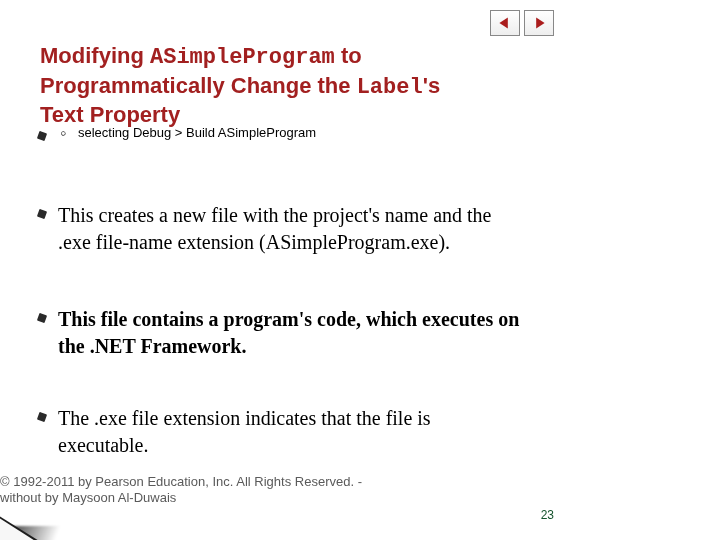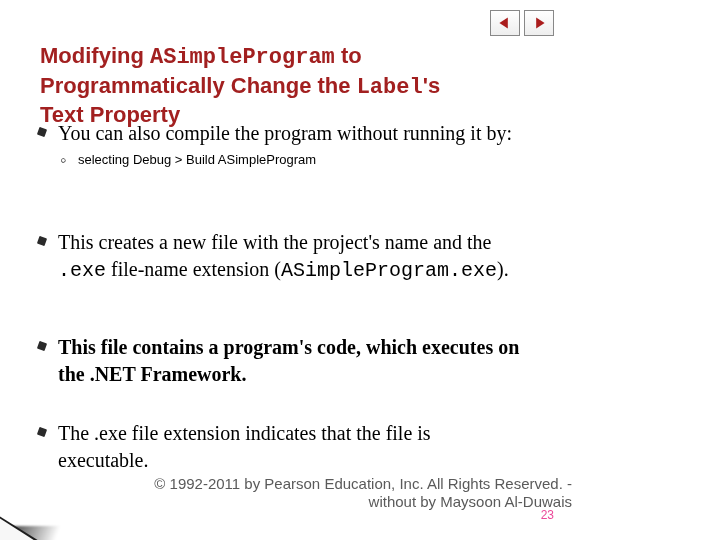--- a/index.html
+++ b/index.html
@@ -79,21 +79,21 @@
     top: 0.42em;
     width: 8px;
     height: 8px;
     background: #2a2a2a;
     transform: rotate(20deg);
     border-radius: 1px;
   }
   li.b1 { margin-bottom: 6px; }
   li.b2 { margin-top: 60px; }
   li.b3 { margin-top: 50px; font-weight: bold; }
-  li.b4 { margin-top: 32px; }
+  li.b4 { margin-top: 45px; }
   .sub {
     list-style: none;
     margin: 4px 0 0 2px;
     padding: 0;
   }
   .sub li {
     position: relative;
     padding-left: 18px;
     font-family: Arial, "Segoe UI", Helvetica, sans-serif;
     font-size: 13px;
@@ -101,39 +101,39 @@
   .sub li::before {
     content: "\25E6";
     position: absolute;
     left: 0;
     top: 0;
     color: #333;
     font-size: 18px;
     line-height: 1;
   }
   .mono2 {
-    font-family: Liberation Mono, monospace;
+    font-family: Liberation Serif, serif;
   }
   .footer {
     position: absolute;
-    bottom: 28px;
+    bottom: 34px;
     left: 0;
     right: 0;
-    text-align: right;
-    font-size: 15px;
+    text-align: left;
+    font-size: 13px;
     font-family: Verdana, Tahoma, sans-serif;
     color: #5a5a5a;
     line-height: 1.25;
   }
   .pagenum {
     position: absolute;
     bottom: 18px;
     right: 18px;
     font-size: 12px;
-    color: #ec4899;
+    color: #14532d;
     font-family: Verdana, Tahoma, sans-serif;
   }
   .corner {
     position: absolute;
     left: -4px;
     bottom: -4px;
     width: 58px;
     height: 36px;
     pointer-events: none;
   }
@@ -179,21 +179,20 @@
     </div>
   </div>
 
   <div class="title">
     <span>Modifying </span><span class="mono">ASimpleProgram</span><span> to Programmatically Change the </span><span class="mono">Label</span><span>'s Text Property</span>
   </div>
 
   <div class="body">
     <ul class="top">
       <li class="b1">
-        <span>You can also compile the program without running it by:</span>
         <ul class="sub">
           <li>
             <span>selecting Debug &gt; Build ASimpleProgram</span>
           </li>
         </ul>
       </li>
       <li class="b2">
         <span>This creates a new file with the project's name and the </span><span class="mono2">.exe</span><span> file-name extension (</span><span class="mono2">ASimpleProgram.exe</span><span>).</span>
       </li>
       <li class="b3">

